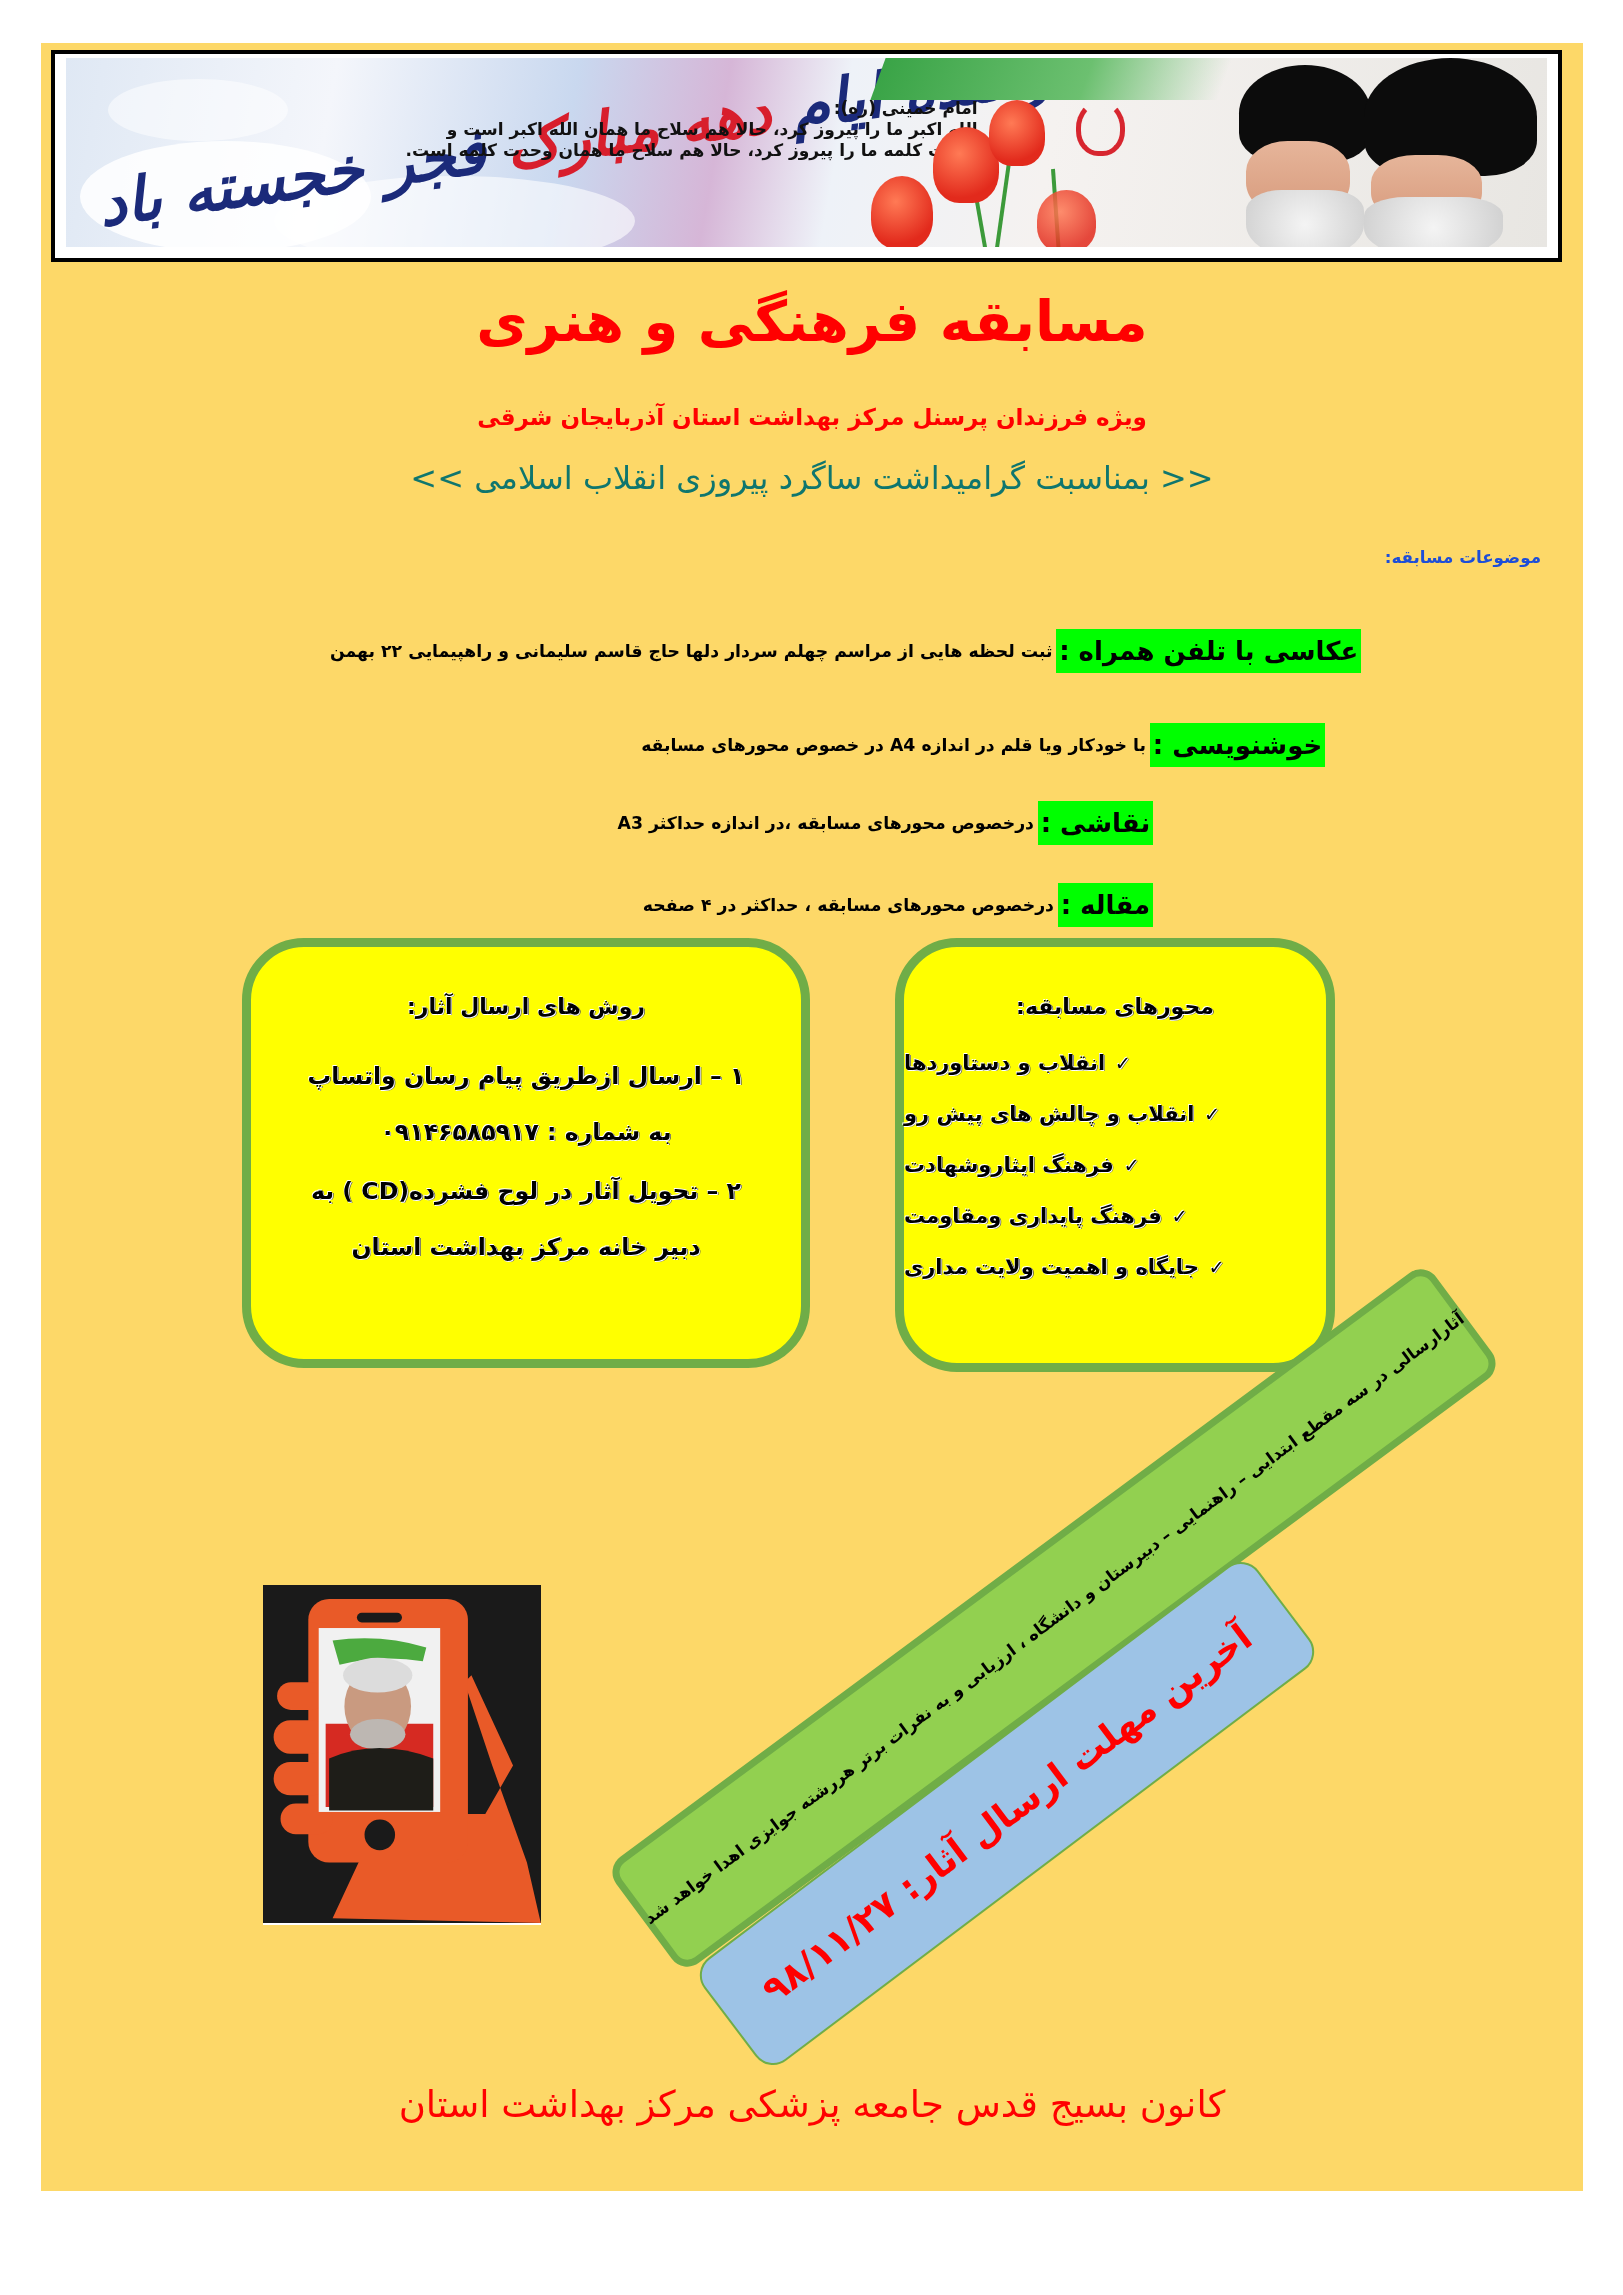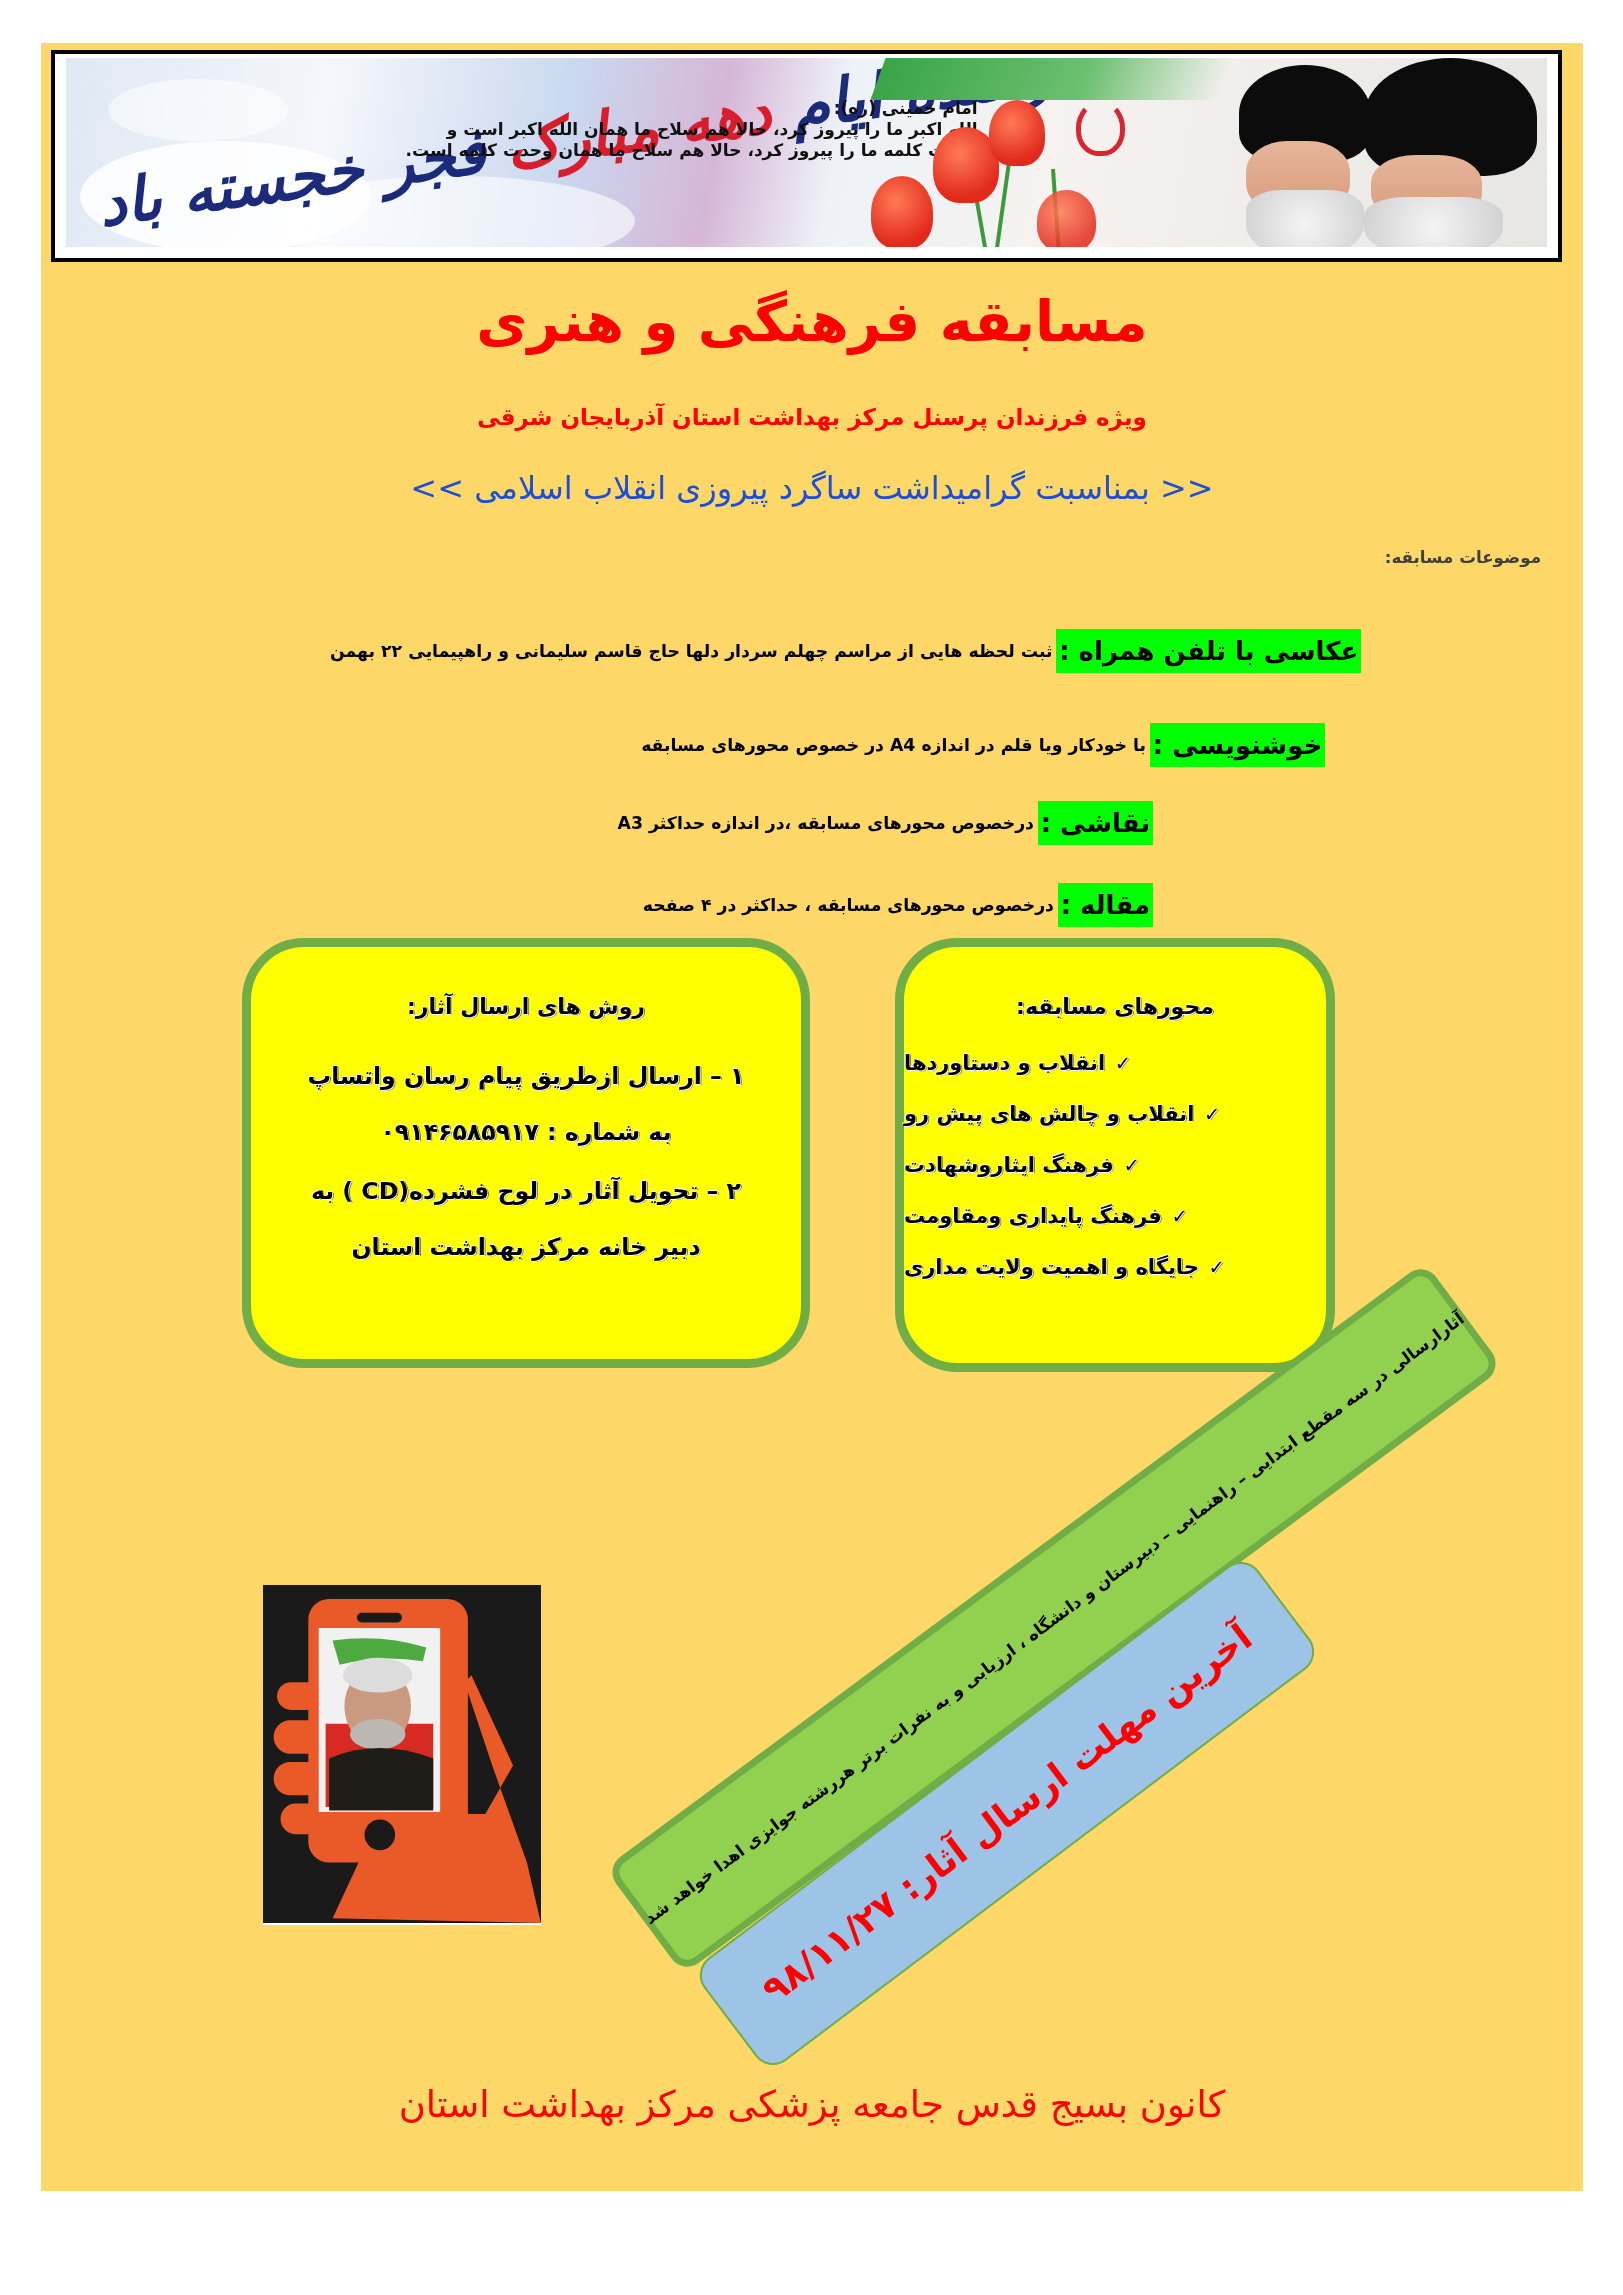--- a/index.html
+++ b/index.html
@@ -19,22 +19,22 @@
   .quote{position:absolute;right:569px;top:40px;font-size:17px;font-weight:bold;color:#111;direction:rtl;text-align:right;line-height:21px;white-space:nowrap;}
   .tulip{position:absolute;border-radius:50% 50% 40% 40%;background:radial-gradient(circle at 40% 35%,#ff7a55,#e22a1c 70%);}
   .stem{position:absolute;width:4.2px;background:#3c9a3a;transform-origin:top;}
   .turban{position:absolute;background:#0c0c0c;border-radius:50% 50% 30% 30%;}
   .face{position:absolute;background:linear-gradient(180deg,#e6b59a,#d79a7c);border-radius:40% 40% 45% 45%;}
   .beard{position:absolute;background:radial-gradient(circle,#f4f4f4,#cfcfcf);border-radius:30% 30% 50% 50%;}
   
   .title{position:absolute;left:0;width:100%;text-align:center;direction:rtl;font-weight:bold;}
   .t-main{top:246px;font-size:56px;color:#ff0000;font-family:"DejaVu Sans",sans-serif;}
   .t-sub{top:361px;font-size:23px;color:#ff0000;}
-  .t-occasion{top:416px;font-size:32px;color:#1d4ed8;font-weight:normal;margin-top:10px;}
-  .topics-label{position:absolute;right:42px;top:504px;font-size:16.7px;font-weight:bold;color:#404040;direction:rtl;}
+  .t-occasion{top:416px;font-size:32px;color:#0f766e;font-weight:normal;}
+  .topics-label{position:absolute;right:42px;top:504px;font-size:16.7px;font-weight:bold;color:#1d4ed8;direction:rtl;}
   .topic-row{position:absolute;direction:rtl;white-space:nowrap;font-weight:bold;color:#000;}
   .topic-row .hl{background:#00ff00;display:inline-block;padding:7px 2.8px;font-size:26px;vertical-align:middle;}
   .topic-row .desc{font-size:17.3px;vertical-align:middle;}
   
   .rbox{position:absolute;background:#ffff00;border:9.7px solid #70ad47;border-radius:62px;box-sizing:border-box;direction:rtl;text-align:center;}
   .outlined{color:#000;font-weight:bold;text-shadow:0.7px 0.7px 0 #fff,-0.7px -0.7px 0 #fff,1.4px 1.4px 0 #555;}
   .rbox .hdr{font-size:22px;margin-top:47px;}
   .rbox p{margin:0;font-size:23.6px;}
   .check-list{list-style:none;margin:19.4px 0 0 0;padding:0 42px 0 0;text-align:left;}
   .check-list li{font-size:21px;height:51px;line-height:51px;}

